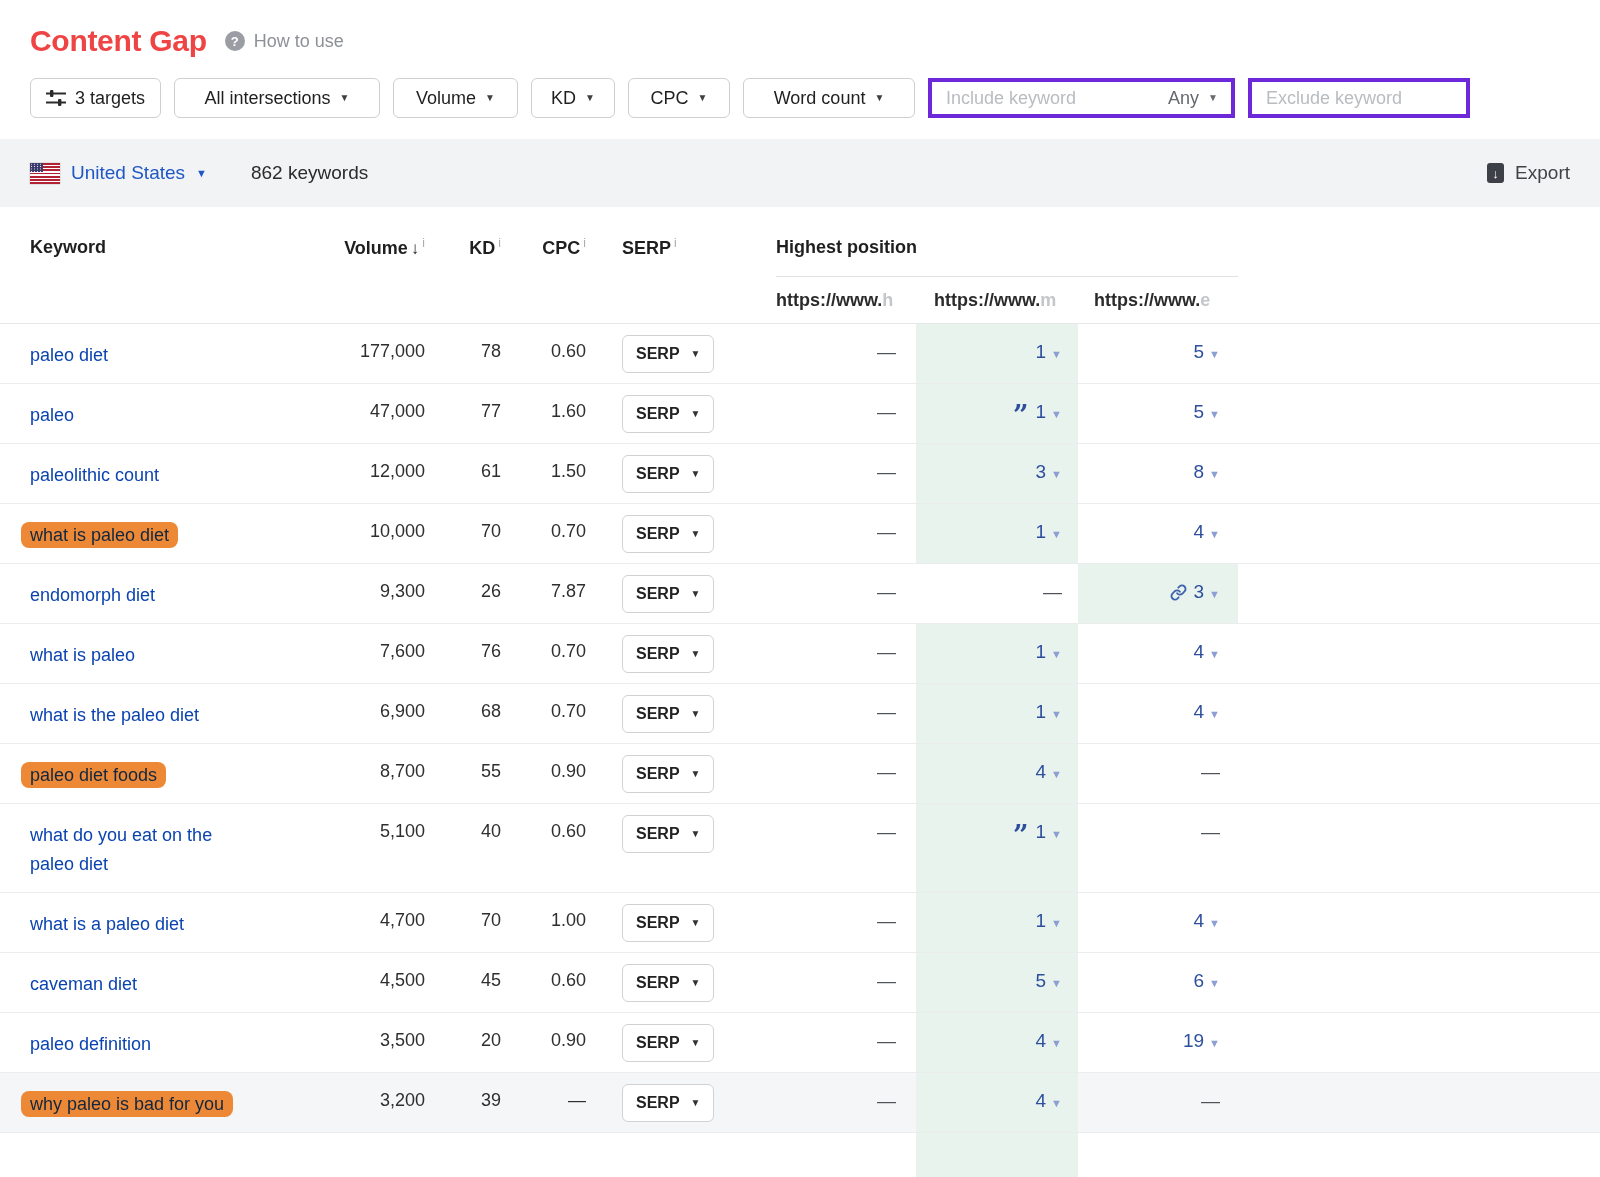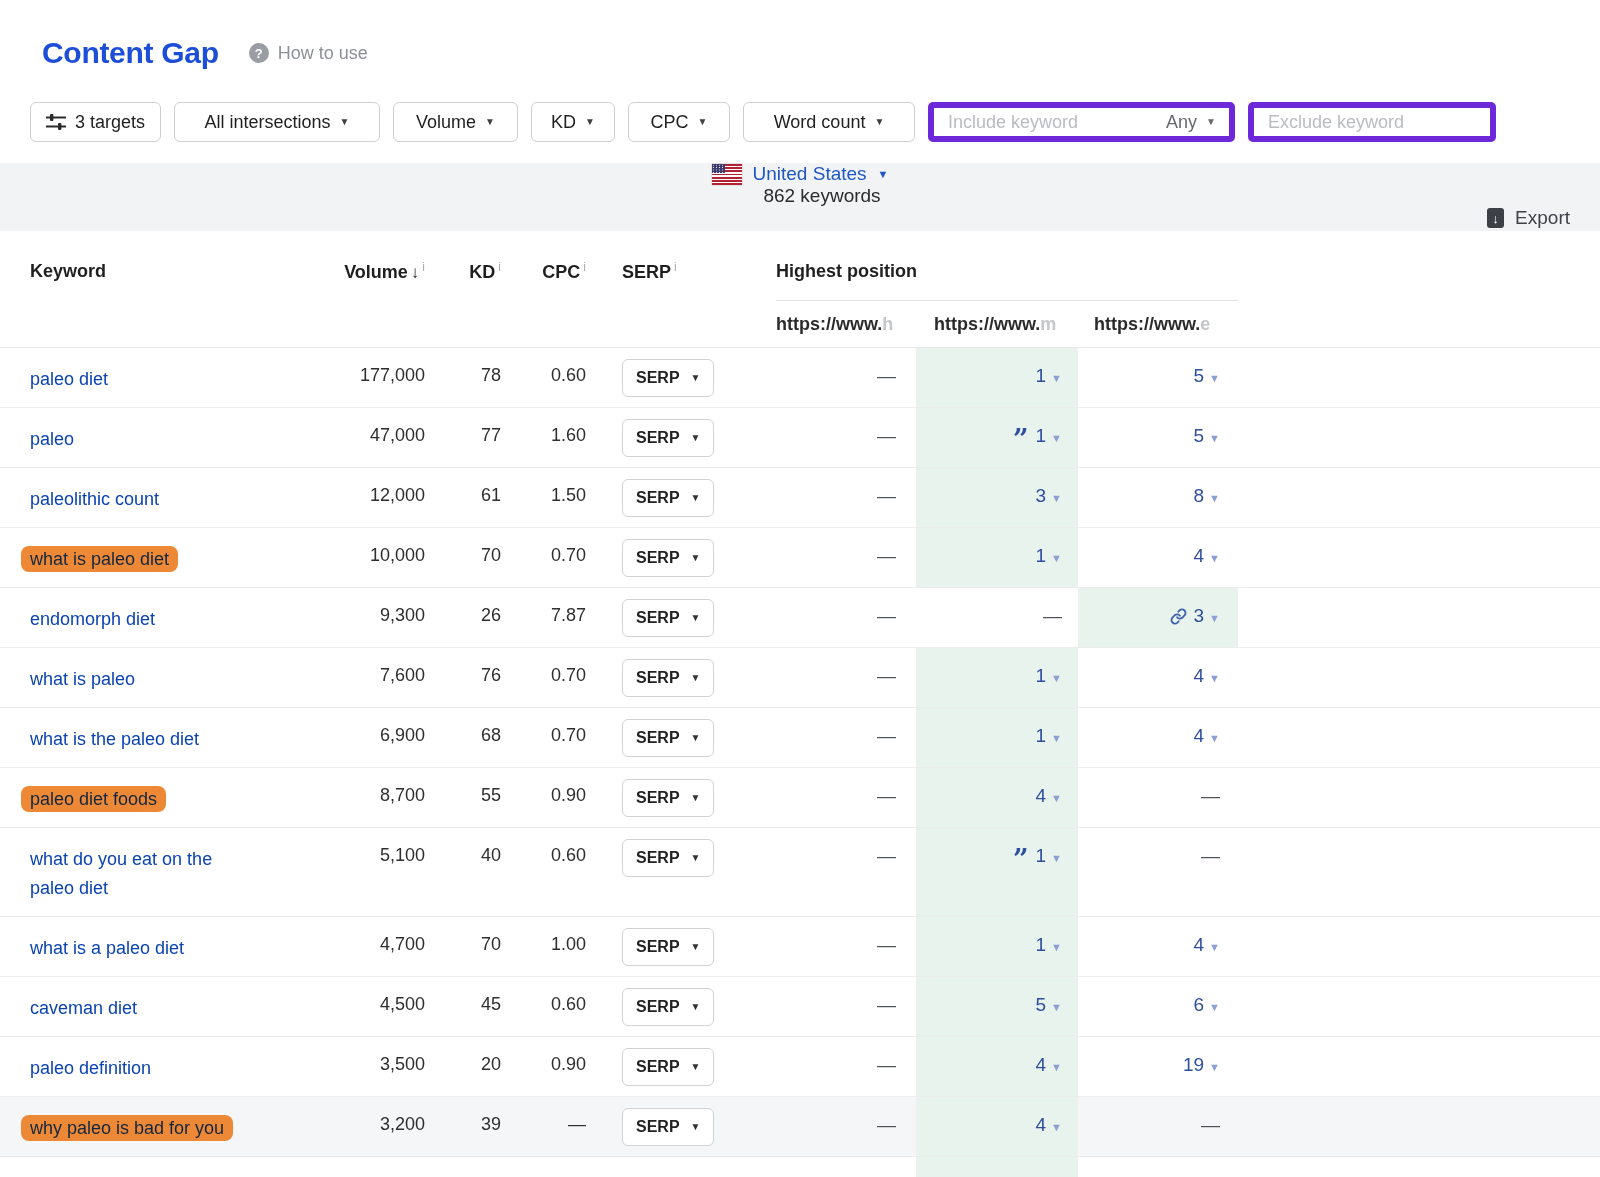--- a/index.html
+++ b/index.html
@@ -4,52 +4,52 @@
 <style>
   html,body{margin:0;padding:0;}
   body{
     width:1600px;height:1177px;overflow:hidden;background:#fff;
     font-family:"Liberation Sans","DejaVu Sans",sans-serif;color:#222;
   }
   .grid{display:grid;grid-template-columns:330px 95px 76px 85px 140px 190px 162px 160px 1fr;}
 
   
   .page-header{display:flex;align-items:center;gap:18px;padding:24px 30px 0 30px;}
-  .page-title{font-size:30px;font-weight:bold;color:#1d4ed8;margin:12px;letter-spacing:-0.3px;}
+  .page-title{font-size:30px;font-weight:bold;color:#ef4444;margin:0;letter-spacing:-0.3px;}
   .help{display:flex;align-items:center;gap:9px;cursor:pointer;}
   .help-circle{width:20px;height:20px;border-radius:50%;background:#9a9da3;color:#fff;
     font-size:13px;font-weight:bold;display:flex;align-items:center;justify-content:center;}
   .help-label{font-size:18px;color:#8d9095;}
 
   
   .filter-bar{display:flex;align-items:center;gap:13px;padding:20px 30px 21px 30px;}
   .fbtn{height:40px;border:1px solid #cfcfcf;border-radius:6px;background:#fff;
     display:flex;align-items:center;justify-content:center;gap:9px;font-size:18px;color:#1f1f1f;
     box-sizing:border-box;cursor:pointer;font-family:inherit;}
   .caret{font-size:10px;color:#3f3f3f;line-height:1;}
   .caret.blue{color:var(--country-blue,#1f57c4);font-size:11px;}
   .caret.lt{color:#66696e;}
   .w-targets{width:131px;}
   .w-intersections{width:206px;}
   .w-volume{width:125px;}
   .w-kd{width:84px;}
   .w-cpc{width:102px;}
   .w-wordcount{width:172px;}
-  .input-group{height:40px;border:6px solid #6d28d9;border-radius:5px;background:#fff;
+  .input-group{height:40px;border:4px solid #6d28d9;border-radius:0;background:#fff;
     display:flex;align-items:center;box-sizing:border-box;}
   .input-group input{border:none;outline:none;flex:1;font-size:18px;color:#333;
     padding:0 14px;min-width:0;background:transparent;font-family:inherit;}
   .input-group input::placeholder{color:#b9bcc0;}
   .w-include{width:307px;}
-  .w-exclude{width:248px;justify-content:flex-end;}
+  .w-exclude{width:222px;justify-content:flex-end;}
   .any{display:flex;align-items:center;gap:9px;color:#66696e;font-size:18px;
     padding-right:13px;cursor:pointer;white-space:nowrap;}
 
   
-  .toolbar{height:68px;background:var(--toolbar-bg,#f2f3f5);display:flex;align-items:center;padding:0 30px;flex-direction:column;}
+  .toolbar{height:68px;background:var(--toolbar-bg,#f2f3f5);display:flex;align-items:center;padding:0 30px;}
   .country-picker{display:flex;align-items:center;gap:11px;cursor:pointer;}
   .flag{position:relative;width:30px;height:21px;flex:none;
     background:repeating-linear-gradient(180deg,#b22234 0 1.62px,#fff 1.62px 3.23px);
     box-shadow:0 0 1px rgba(0,0,0,.45);}
   .canton{position:absolute;left:0;top:0;width:13px;height:9.7px;background:#3c3b6e;
     background-image:radial-gradient(#fff 0.6px,transparent 0.8px);background-size:3px 2.4px;}
   .country-label{font-size:19px;color:var(--country-blue,#1f57c4);}
   .kw-count{margin-left:44px;font-size:19px;color:#2b2b2b;}
   .export{margin-left:auto;display:flex;align-items:center;gap:11px;cursor:pointer;}
   .export-icon{width:17px;height:20px;background:#3d4147;border-radius:3px;

